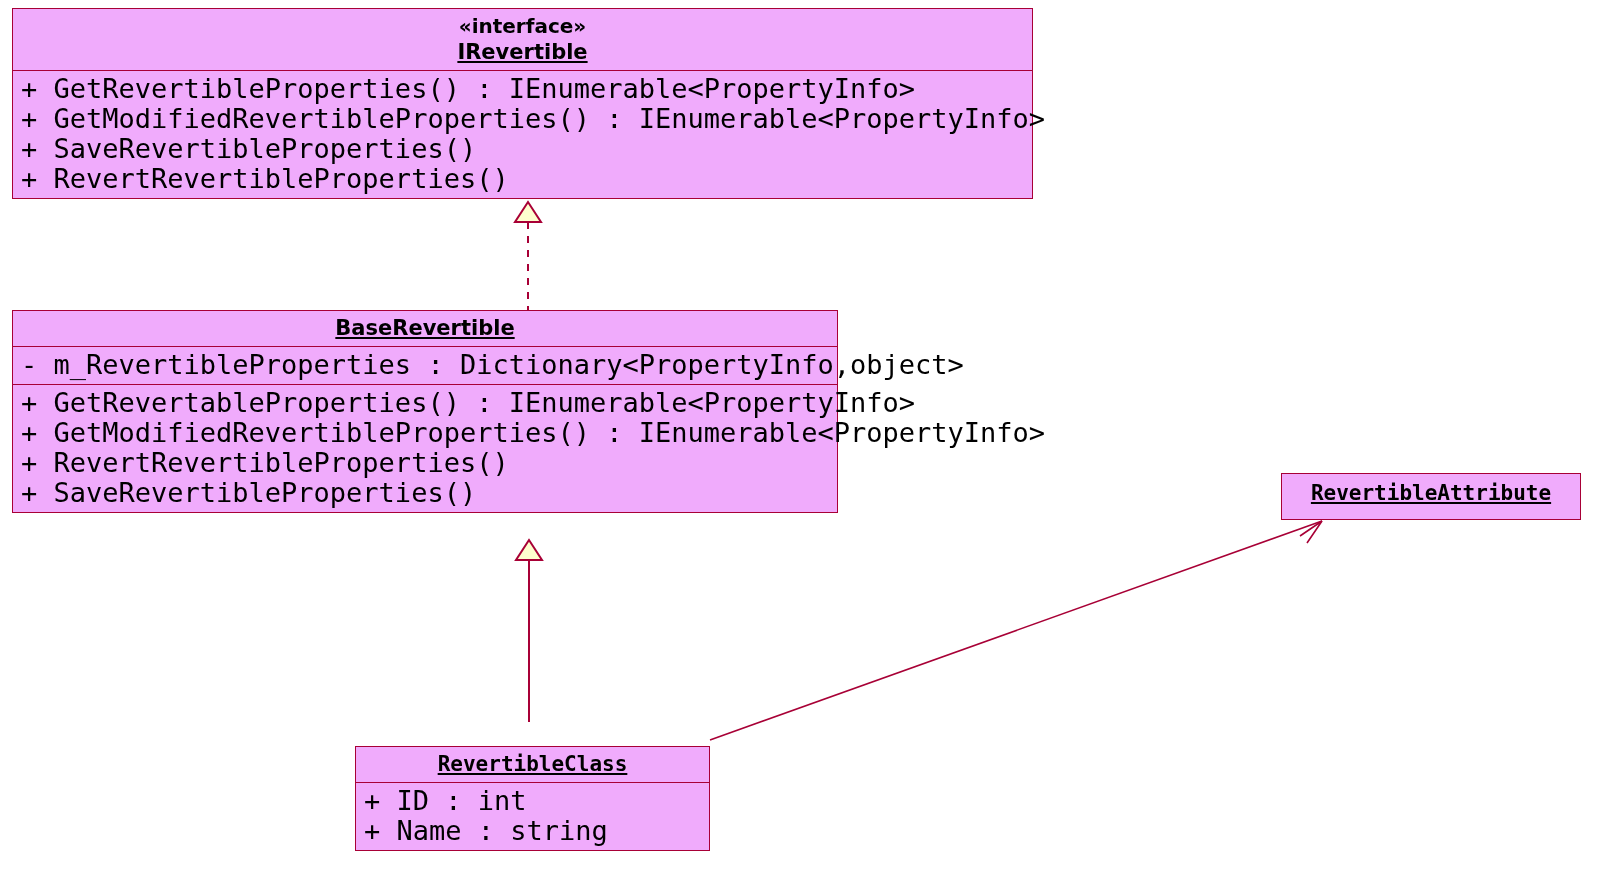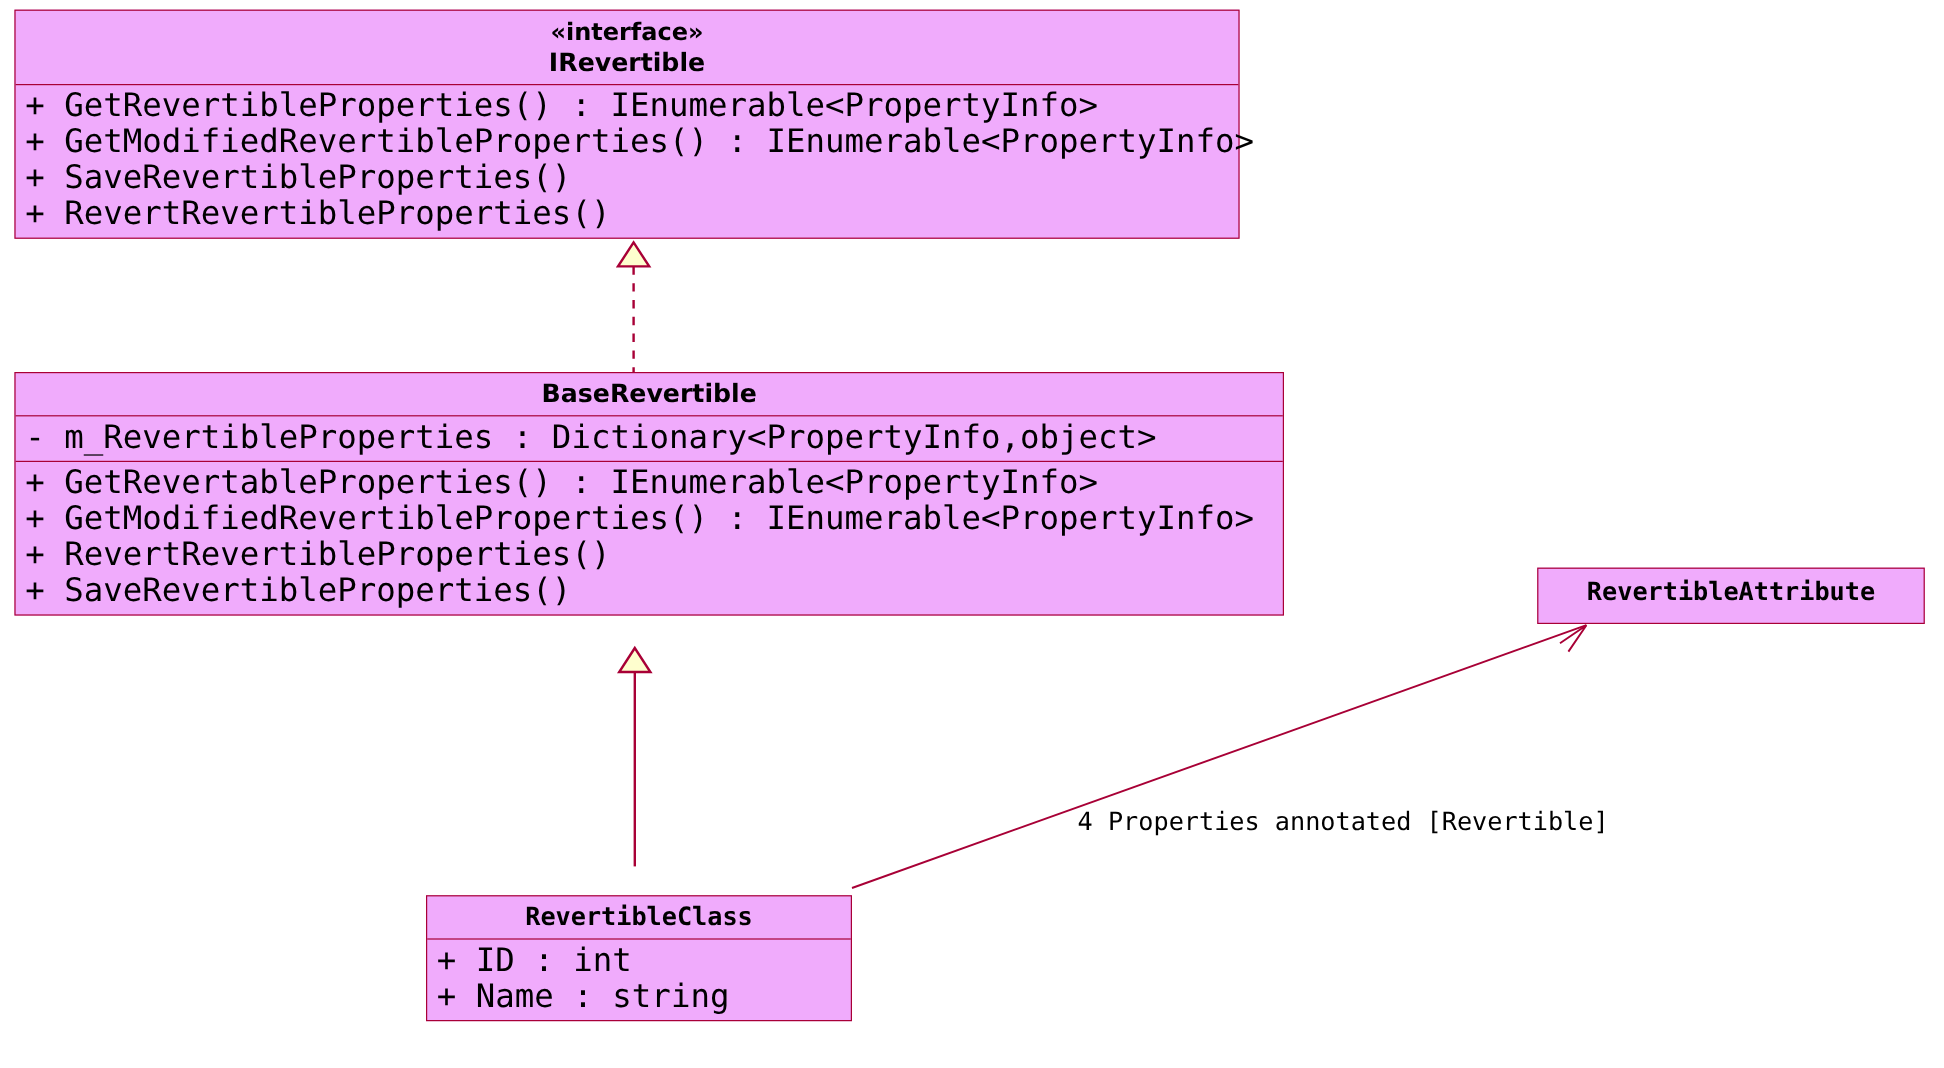--- a/index.html
+++ b/index.html
@@ -41,20 +41,21 @@
     line-height: 26px;
     color: #000000;
   }
   .uml-class .hdr .stereotype {
     display: block;
     font-size: 20px;
     line-height: 26px;
   }
   .uml-class .hdr .cname {
     display: block;
+    text-decoration: underline;
   }
   .uml-class .compartment {
     border-top: 1px solid #A80036;
     padding: 3px 0 4px 0;
   }
   .uml-class .member {
     font-family: "DejaVu Sans Mono", monospace;
     font-size: 27px;
     line-height: 30px;
     color: #000000;
@@ -104,21 +105,21 @@
       <span class="cname">IRevertible</span>
     </div>
     <div class="compartment">
       <div class="member">+ GetRevertibleProperties() : IEnumerable&lt;PropertyInfo&gt;</div>
       <div class="member">+ GetModifiedRevertibleProperties() : IEnumerable&lt;PropertyInfo&gt;</div>
       <div class="member">+ SaveRevertibleProperties()</div>
       <div class="member">+ RevertRevertibleProperties()</div>
     </div>
   </div>
 
-  <div class="uml-class" style="left:12px; top:310px; width:1058px;">
+  <div class="uml-class" style="left:12px; top:310px; width:826px;">
     <div class="hdr">
       <span class="cname">BaseRevertible</span>
     </div>
     <div class="compartment">
       <div class="member">- m_RevertibleProperties : Dictionary&lt;PropertyInfo,object&gt;</div>
     </div>
     <div class="compartment">
       <div class="member">+ GetRevertableProperties() : IEnumerable&lt;PropertyInfo&gt;</div>
       <div class="member">+ GetModifiedRevertibleProperties() : IEnumerable&lt;PropertyInfo&gt;</div>
       <div class="member">+ RevertRevertibleProperties()</div>
@@ -129,21 +130,20 @@
   <div class="uml-class" style="left:355px; top:722px; width:355px;margin-top:24px;">
     <div class="hdr" style="font-family:'DejaVu Sans Mono', monospace;">
       <span class="cname mono-name">RevertibleClass</span>
     </div>
     <div class="compartment">
       <div class="member">+ ID : int</div>
       <div class="member">+ Name : string</div>
     </div>
   </div>
 
-  <div class="uml-class" style="left:1281px; top:473px; width:323px; height:47px;">
+  <div class="uml-class" style="left:1281px; top:473px; width:300px; height:47px;">
     <div class="hdr" style="font-family:'DejaVu Sans Mono', monospace; padding-top:6px;">
       <span class="cname mono-name">RevertibleAttribute</span>
     </div>
   </div>
 
-  <div class="edge-label" style="left:898px; top:672px;">4 Properties annotated [Revertible]</div>
 
 </div>
 
 </body></html>

